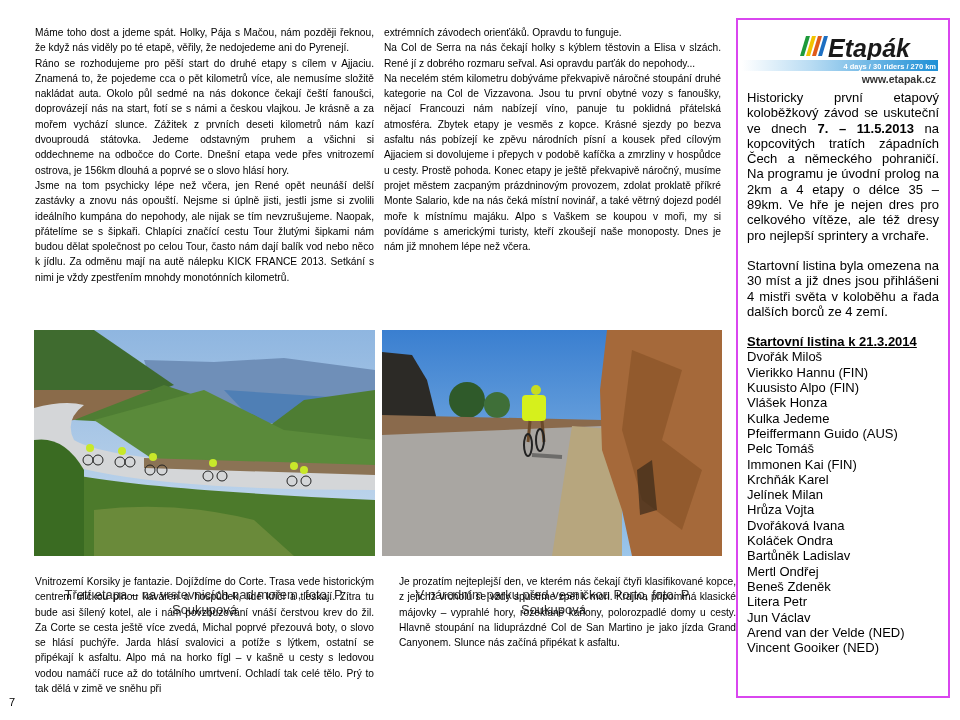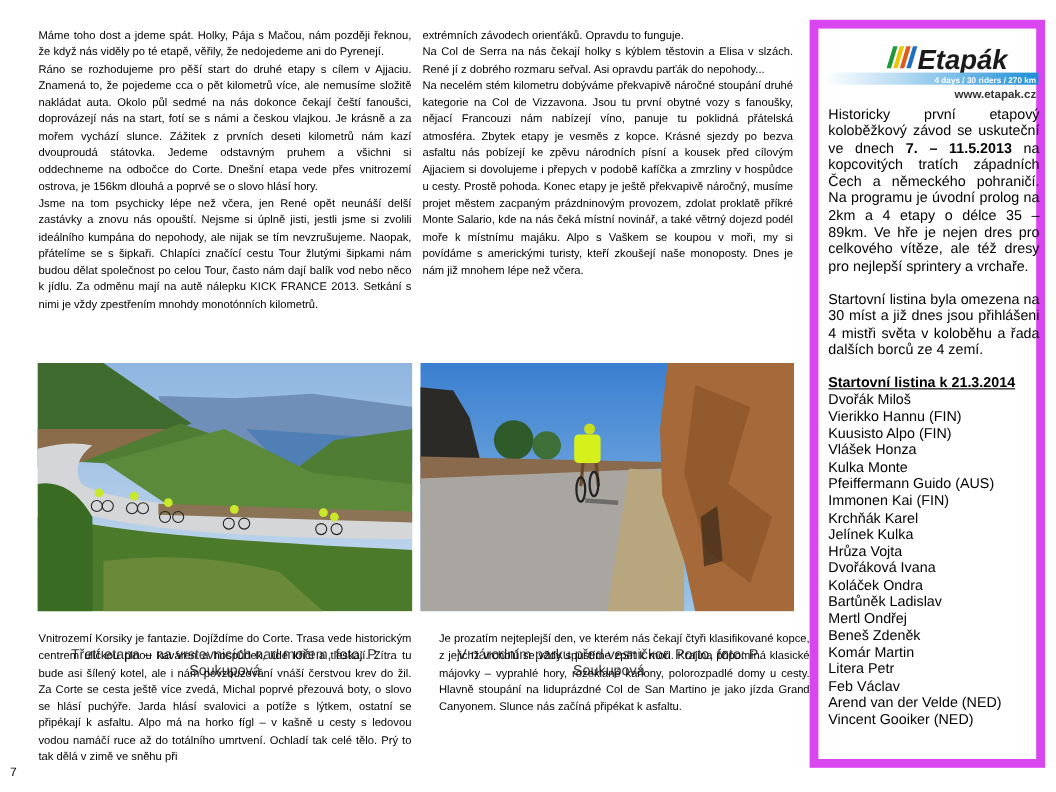--- a/index.html
+++ b/index.html
@@ -11,21 +11,21 @@
   #col2 { left:384px; top:25px; width:337px; }
   #col1b { left:35px; top:574px; width:339px; }
   #col2b { left:399px; top:574px; width:337px; }
   .caption { position:absolute; font-size:13px; color:#333; text-align:center;margin-top:25px; }
   #cap1 { left:35px; top:562px; width:339px; }
   #cap2 { left:384px; top:562px; width:339px; }
   .photo { position:absolute; overflow:hidden; }
   #photo1 { left:34px; top:330px; width:341px; height:226px; }
   #photo2 { left:382px; top:330px; width:340px; height:226px; }
   #sidebar { position:absolute; left:736px; top:18px; width:214px; height:680px;
-             border:8px solid #d946ef; box-sizing:border-box; background:#fff; }
+             border:2px solid #d946ef; box-sizing:border-box; background:#fff; }
   #logo { position:absolute; left:4px; top:4px; width:204px; height:64px; }
   #side-text { position:absolute; left:9px; top:70px; width:192px; font-size:13px; line-height:15.3px; text-align:justify; }
   #side-text p { margin:0; }
   .bold { font-weight:bold; }
   #side-list-title { text-decoration:underline; font-weight:bold; margin-top:15px !important; }
   .roster div { text-align:left; }
   #page-num { position:absolute; left:9px; top:696px; font-size:11px; }
 </style>
 </head>
 <body>
@@ -145,33 +145,33 @@
   </div>
   <div id="side-text">
     <p><span>Historicky první etapový koloběžkový závod se uskuteční ve dnech </span><span class="bold">7. – 11.5.2013</span><span> na kopcovitých tratích západních Čech a německého pohraničí. Na programu je úvodní prolog na 2km a 4 etapy o délce 35 – 89km. Ve hře je nejen dres pro celkového vítěze, ale též dresy pro nejlepší sprintery a vrchaře.</span></p>
     <p style="margin-top:15px;">Startovní listina byla omezena na 30 míst a již dnes jsou přihlášeni 4 mistři světa v koloběhu a řada dalších borců ze 4 zemí.</p>
     <p id="side-list-title">Startovní listina k 21.3.2014</p>
     <div class="roster" id="roster">
         <div>Dvořák Miloš</div>
         <div>Vierikko Hannu (FIN)</div>
         <div>Kuusisto Alpo (FIN)</div>
         <div>Vlášek Honza</div>
-        <div>Kulka Monte</div>
+        <div>Kulka Jedeme</div>
         <div>Pfeiffermann Guido (AUS)</div>
+        <div>Pelc Tomáš</div>
         <div>Immonen Kai (FIN)</div>
         <div>Krchňák Karel</div>
-        <div>Jelínek Kulka</div>
+        <div>Jelínek Milan</div>
         <div>Hrůza Vojta</div>
         <div>Dvořáková Ivana</div>
         <div>Koláček Ondra</div>
         <div>Bartůněk Ladislav</div>
         <div>Mertl Ondřej</div>
         <div>Beneš Zdeněk</div>
-        <div>Komár Martin</div>
         <div>Litera Petr</div>
-        <div>Feb Václav</div>
+        <div>Jun Václav</div>
         <div>Arend van der Velde (NED)</div>
         <div>Vincent Gooiker (NED)</div>
       </div>
   </div>
 </div>
 
 <div id="page-num">7</div>
 
 </body></html>

